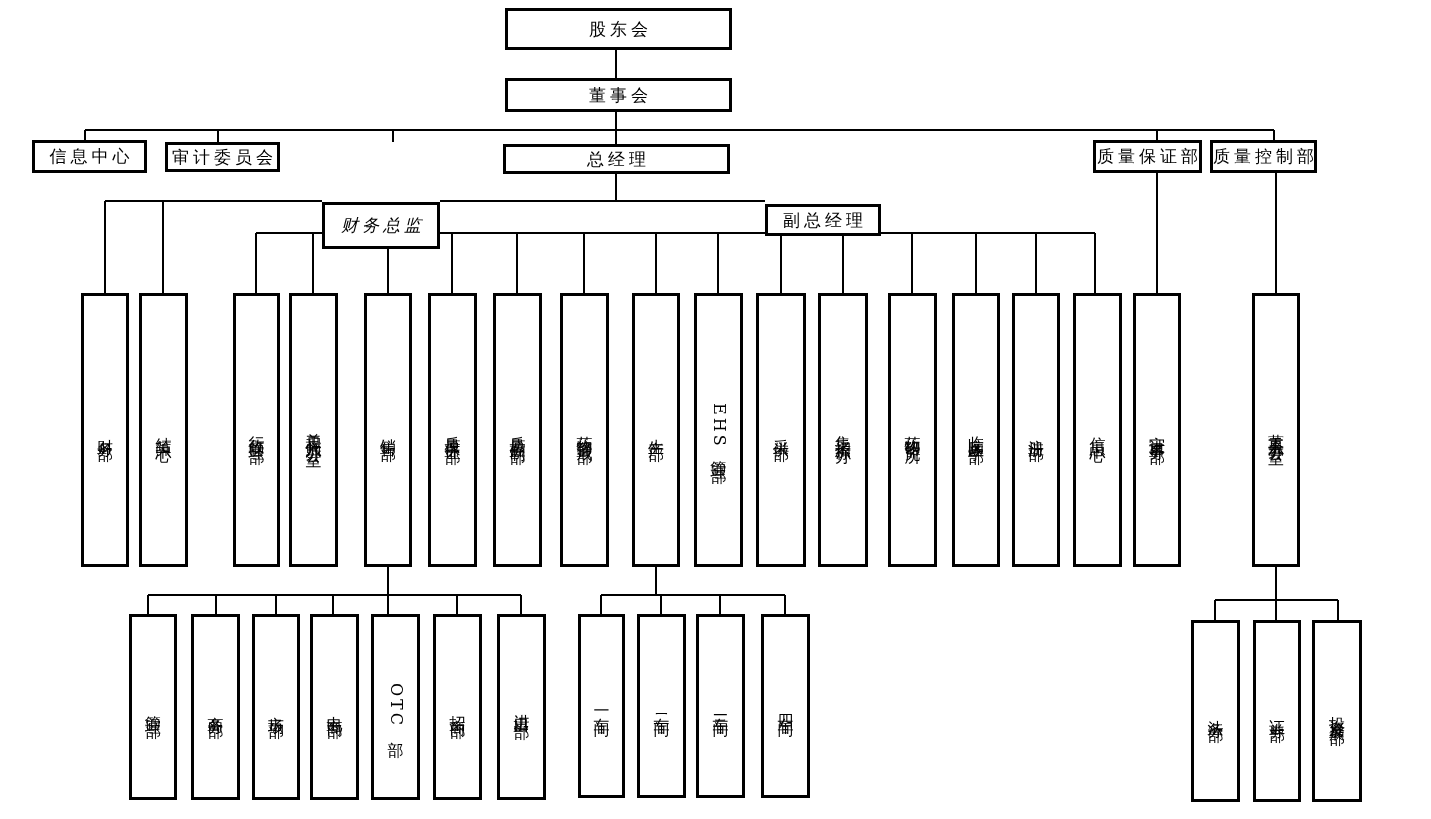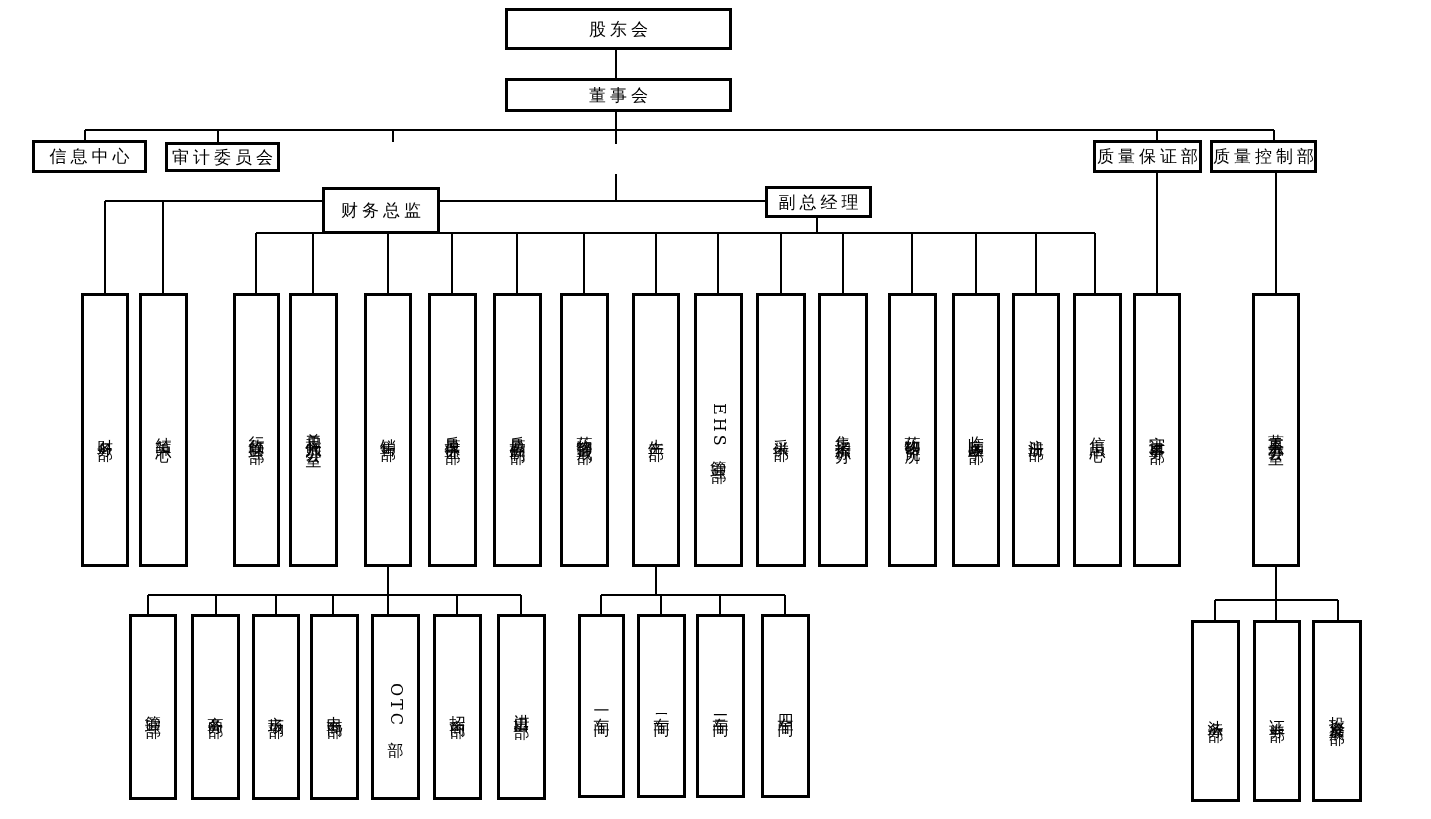--- a/index.html
+++ b/index.html
@@ -101,30 +101,33 @@
     </div>
     <div class="node thick" style="left: 505px; top: 78px; width: 227px; height: 34px;">
       <span>董事会</span>
     </div>
     <div class="node" style="left: 32px; top: 140px; width: 115px; height: 33px;">
       <span>信息中心</span>
     </div>
     <div class="node" style="left: 165px; top: 142px; width: 115px; height: 30px;">
       <span>审计委员会</span>
     </div>
+    <div class="node" style="left: 503px; top: 144px; width: 227px; height: 30px;">
+      <span>总经理</span>
+    </div>
     <div class="node" style="left: 1093px; top: 140px; width: 109px; height: 33px;">
       <span>质量保证部</span>
     </div>
     <div class="node" style="left: 1210px; top: 140px; width: 107px; height: 33px;">
       <span>质量控制部</span>
     </div>
-    <div class="node" style="left: 322px; top: 187px; width: 118px; height: 47px;">
+    <div class="node" style="left: 322px; top: 202px; width: 118px; height: 47px; font-style: italic;">
       <span>财务总监</span>
     </div>
-    <div class="node" style="left: 765px; top: 186px; width: 107px; height: 32px; align-items: center;">
+    <div class="node" style="left: 765px; top: 204px; width: 116px; height: 32px; align-items: center;">
       <span>副总经理</span>
     </div>
     <div class="node vert" style="left: 81px; top: 293px; width: 48px; height: 274px;">
       <span>财务部</span>
     </div>
     <div class="node vert" style="left: 139px; top: 293px; width: 49px; height: 274px;">
       <span>结算中心</span>
     </div>
     <div class="node vert" style="left: 233px; top: 293px; width: 47px; height: 274px;">
       <span>行政管理部</span>

